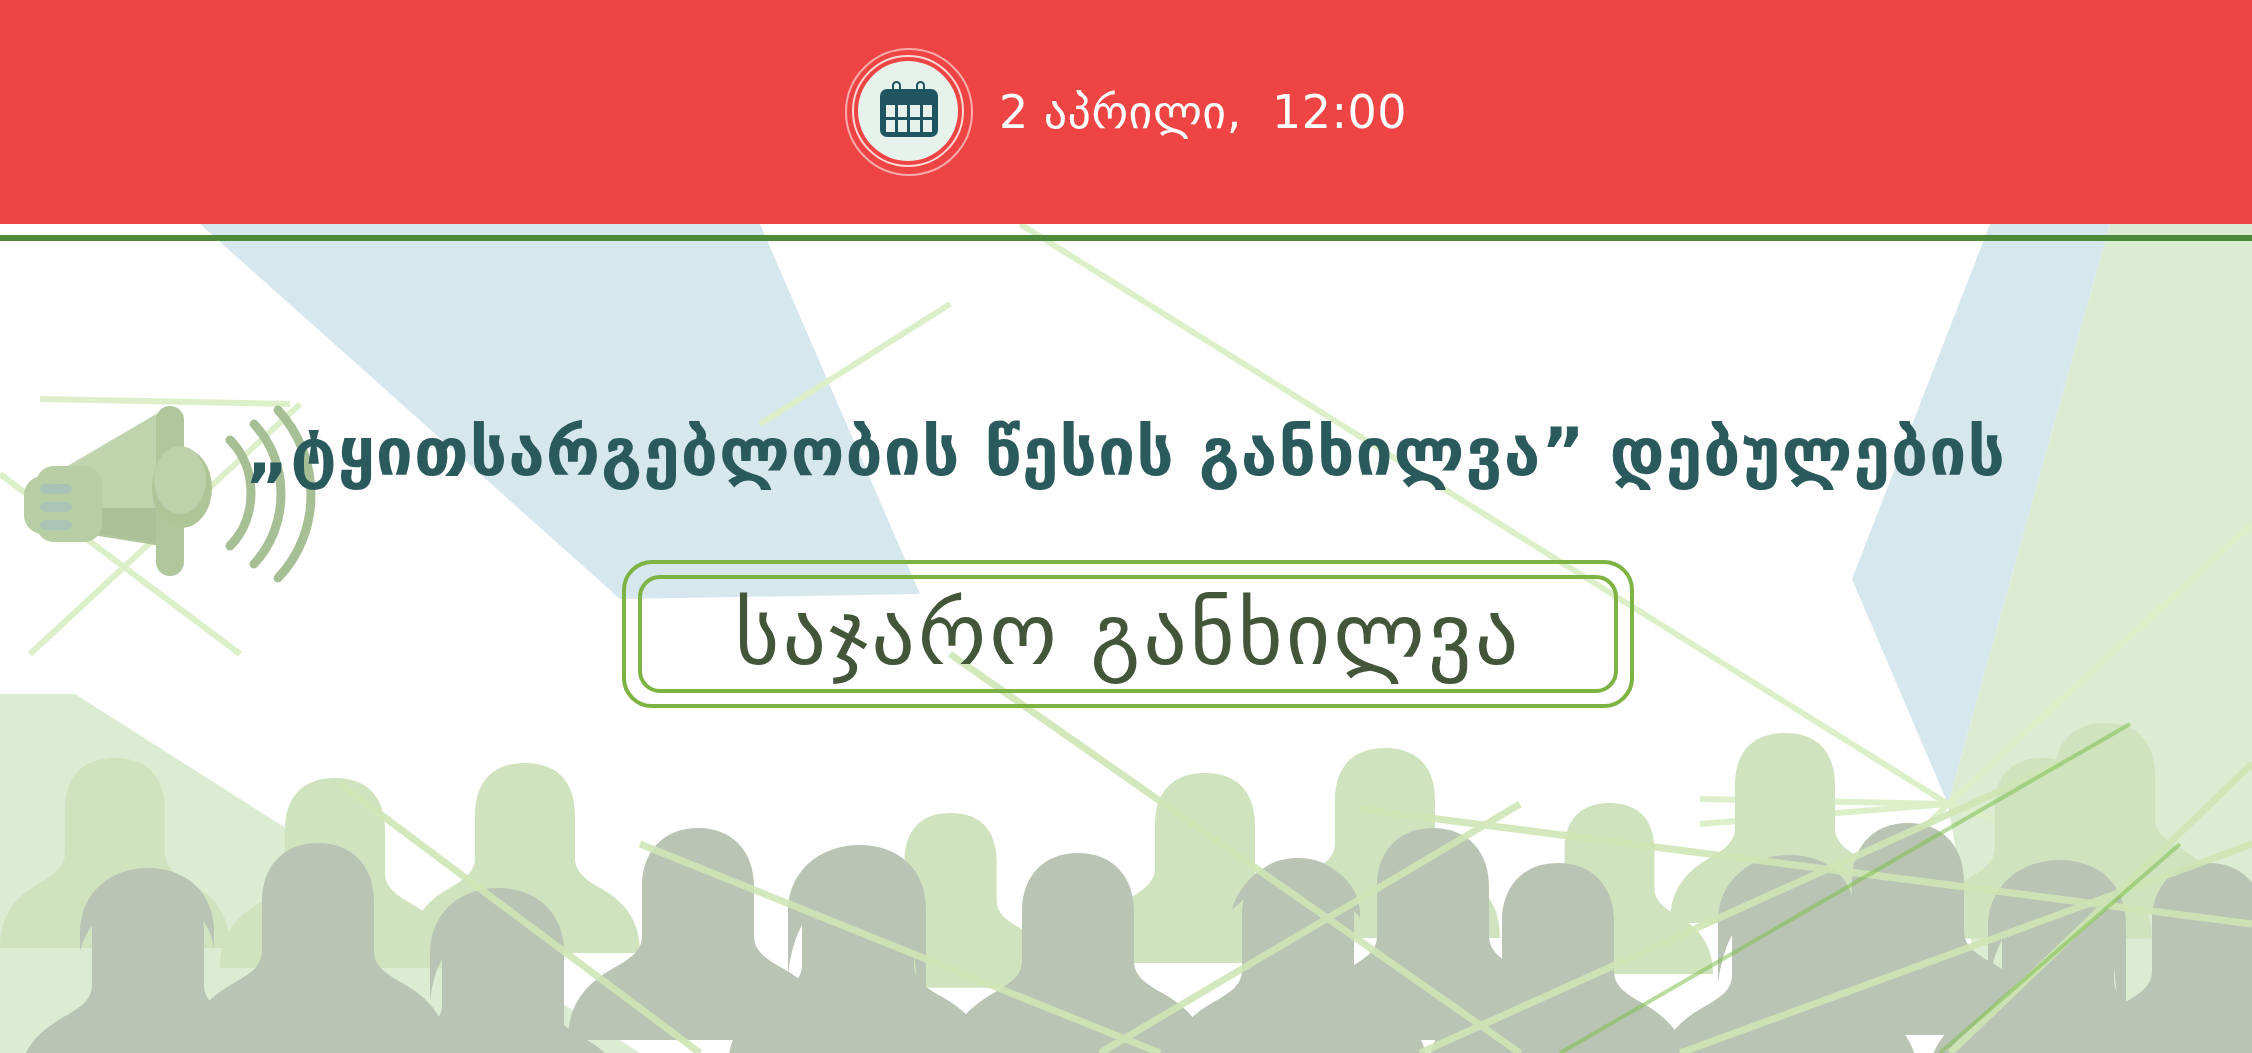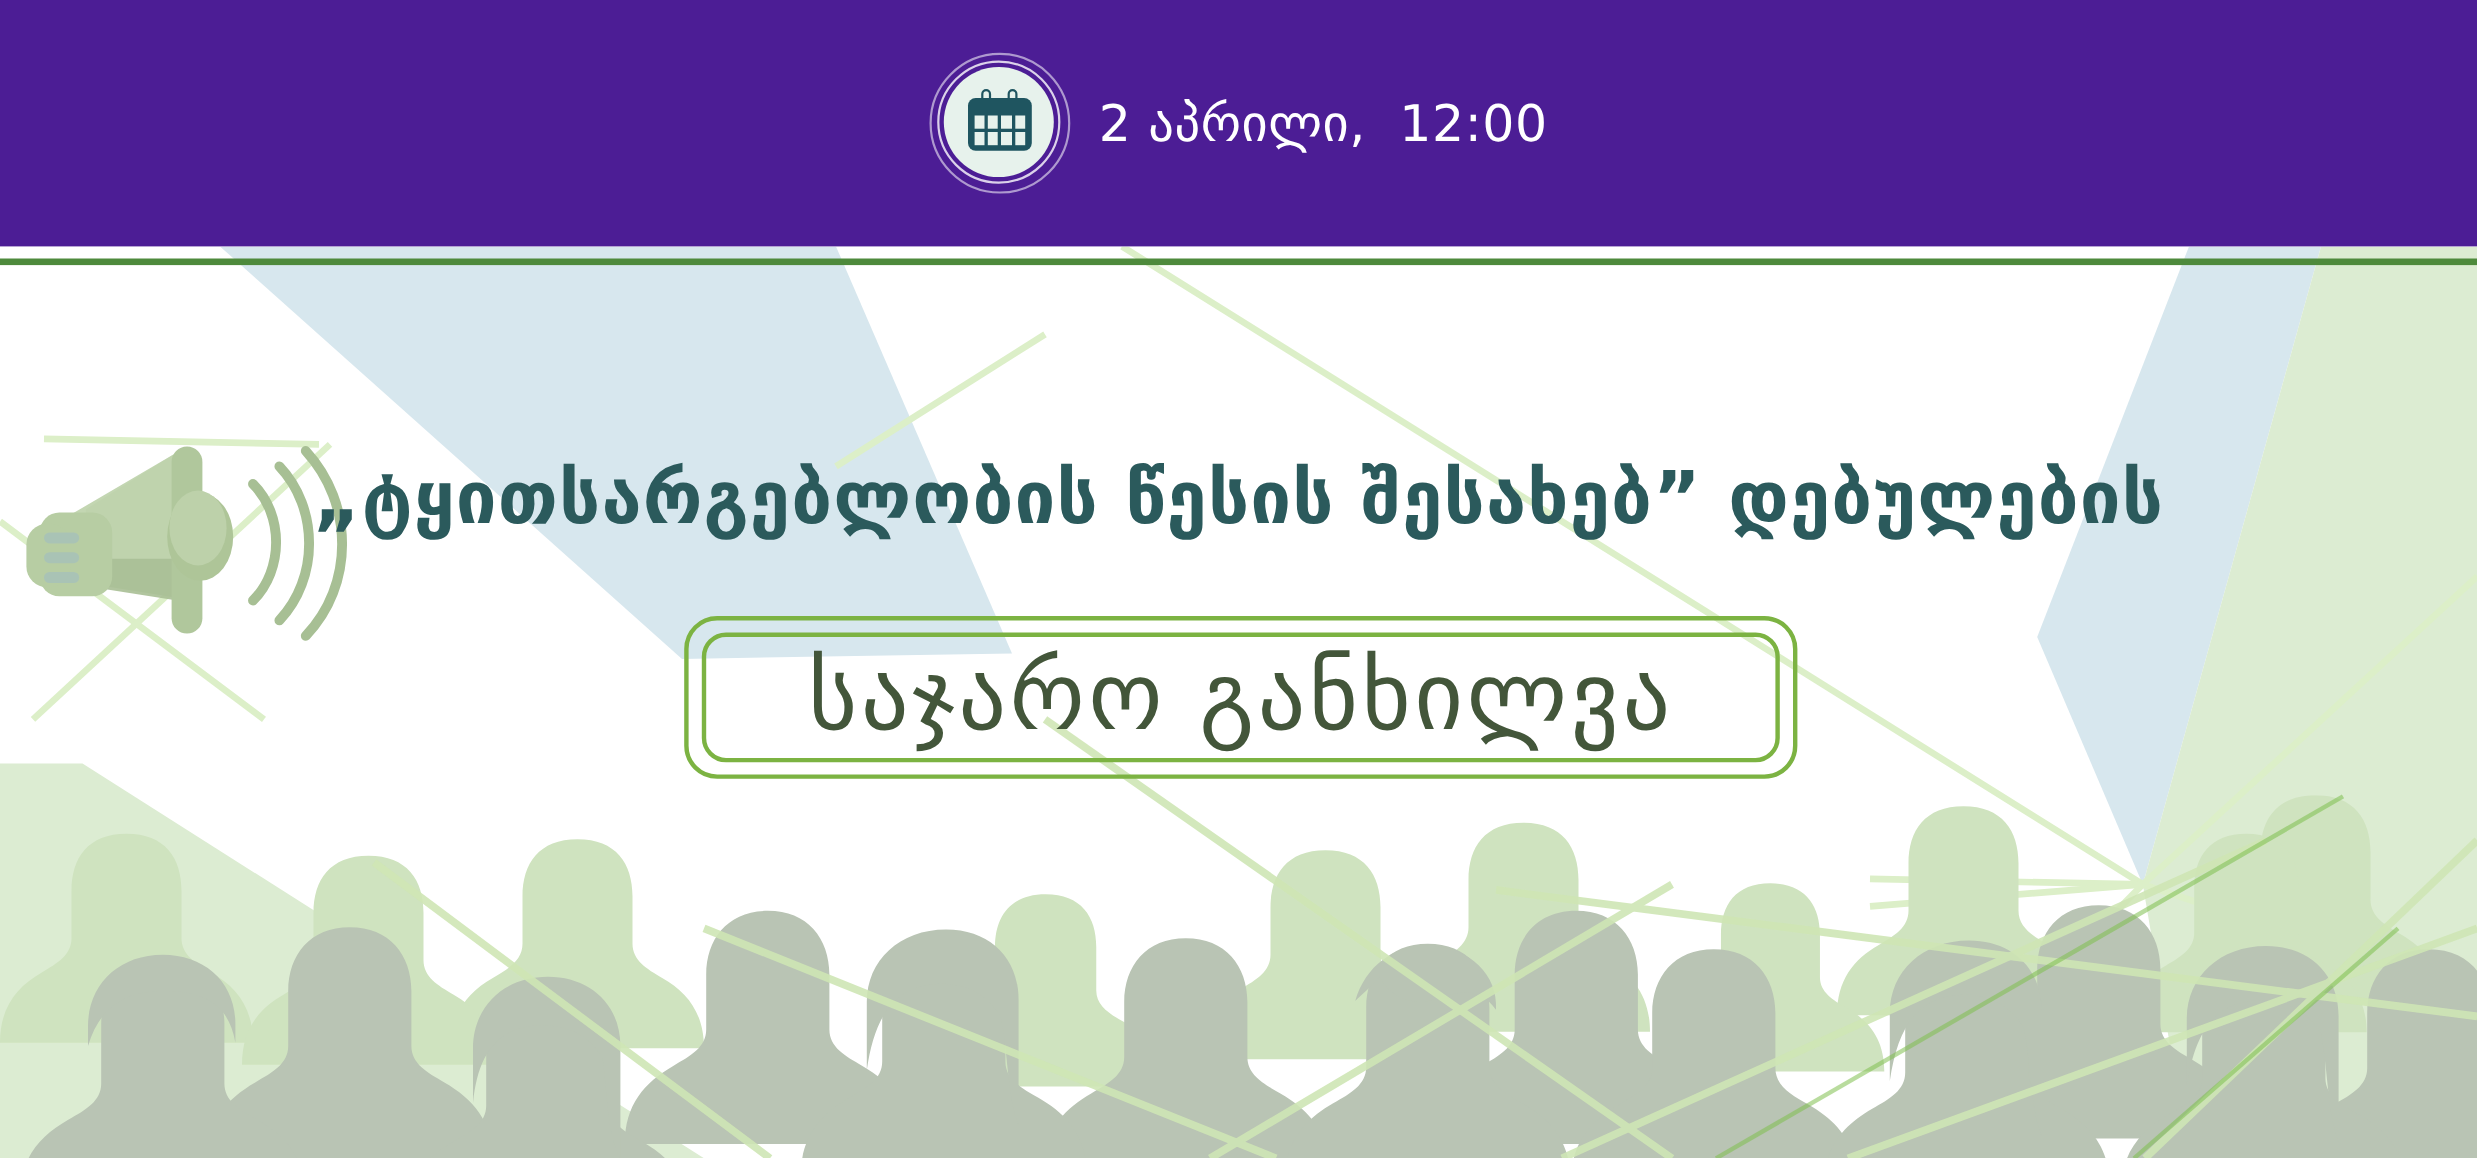--- a/index.html
+++ b/index.html
@@ -9,21 +9,21 @@
     font-family:"DejaVu Sans","Liberation Sans",sans-serif;
   }
   .banner{
     position:relative;width:2252px;height:1053px;overflow:hidden;
     background:#ffffff;
   }
 
   
   .topbar{
     position:absolute;left:0;top:0;width:2252px;height:224px;
-    background:#4c1d95;
+    background:#ef4444;
     z-index:40;
   }
   .topbar-inner{
     position:absolute;left:0;top:0;width:100%;height:100%;
     display:flex;align-items:center;justify-content:center;
     gap:26px;
   }
   .date-badge{
     position:relative;width:128px;height:128px;flex:0 0 auto;
   }
@@ -302,21 +302,21 @@
               <i></i>
               <i></i>
           </span>
         </span>
       </div>
       <div class="date-text">2 აპრილი,  12:00</div>
     </div>
   </div>
   <div class="sep-line"></div>
 
-  <div class="headline">„ტყითსარგებლობის წესის შესახებ” დებულების</div>
+  <div class="headline">„ტყითსარგებლობის წესის განხილვა” დებულების</div>
 
   <div class="titlebox-outer">
     <div class="titlebox-inner">
       <div class="titlebox-text">საჯარო განხილვა</div>
     </div>
   </div>
 
 </div>
 
 </body></html>

